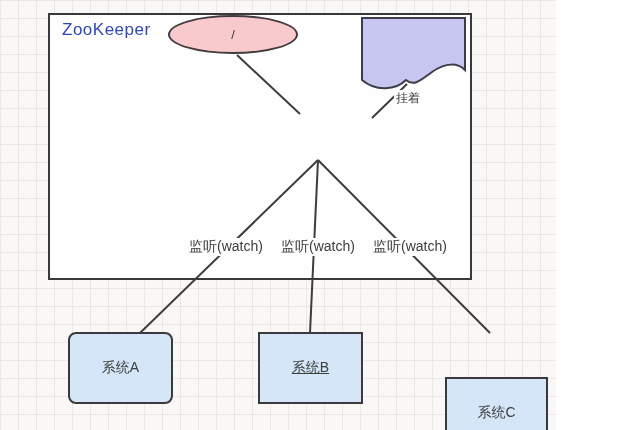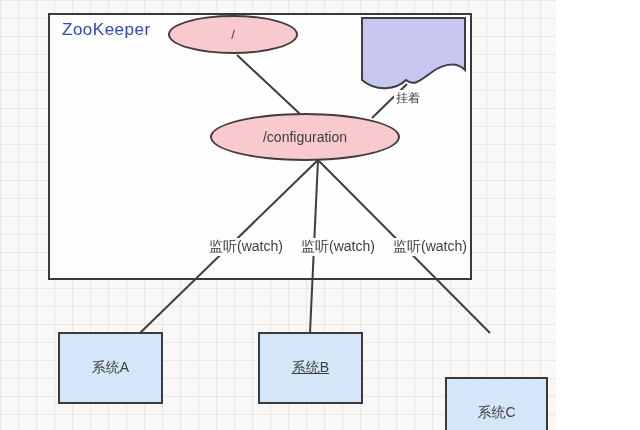--- a/index.html
+++ b/index.html
@@ -79,40 +79,39 @@
     margin-left: 8px;
   }
   .watch-label {
     position: absolute;
     top: 238px;
     font-size: 14px;
     background: #fefefe;
     padding: 0 3px;
     z-index: 3;
     white-space: nowrap;
-    margin-left: 20px;
   }
   .watch-1 { left: 186px; }
   .watch-2 { left: 278px; }
   .watch-3 { left: 370px; }
   
   .system-box {
     position: absolute;
     top: 332px;
     width: 105px; height: 72px;
     background: #d4e6f7;
     border: 2px solid #3a3a3a;
     box-sizing: border-box;
     display: flex;
     align-items: center;
     justify-content: center;
     font-size: 14px;
     z-index: 3;
   }
-  .system-a { left: 58px; }
+  .system-a { left: 68px; border-radius: 8px; }
   .system-b { left: 258px; text-decoration: underline; }
   .system-c { left: 445px; width: 103px; margin-top: 45px; }
 </style>
 </head>
 <body>
 
 <div class="canvas">
 
   <div class="zk-box"></div>
   <div class="zk-title">ZooKeeper</div>
@@ -131,23 +130,20 @@
     <line x1="318" y1="160" x2="140" y2="333" stroke="#3d3d3d" stroke-width="2"></line>
 
     <line x1="318" y1="160" x2="310" y2="333" stroke="#3d3d3d" stroke-width="2"></line>
 
     <line x1="318" y1="160" x2="490" y2="333" stroke="#3d3d3d" stroke-width="2"></line>
   </svg>
 
   <div class="node-ellipse node-root">
     <span>/</span>
   </div>
-  <div class="node-ellipse node-config">
-    <span>/configuration</span>
-  </div>
 
   <div class="attach-label">挂着</div>
 
   <div class="watch-label watch-1">监听(watch)</div>
   <div class="watch-label watch-2">监听(watch)</div>
   <div class="watch-label watch-3">监听(watch)</div>
 
   <div class="system-box system-a">
     <span>系统A</span>
   </div>

